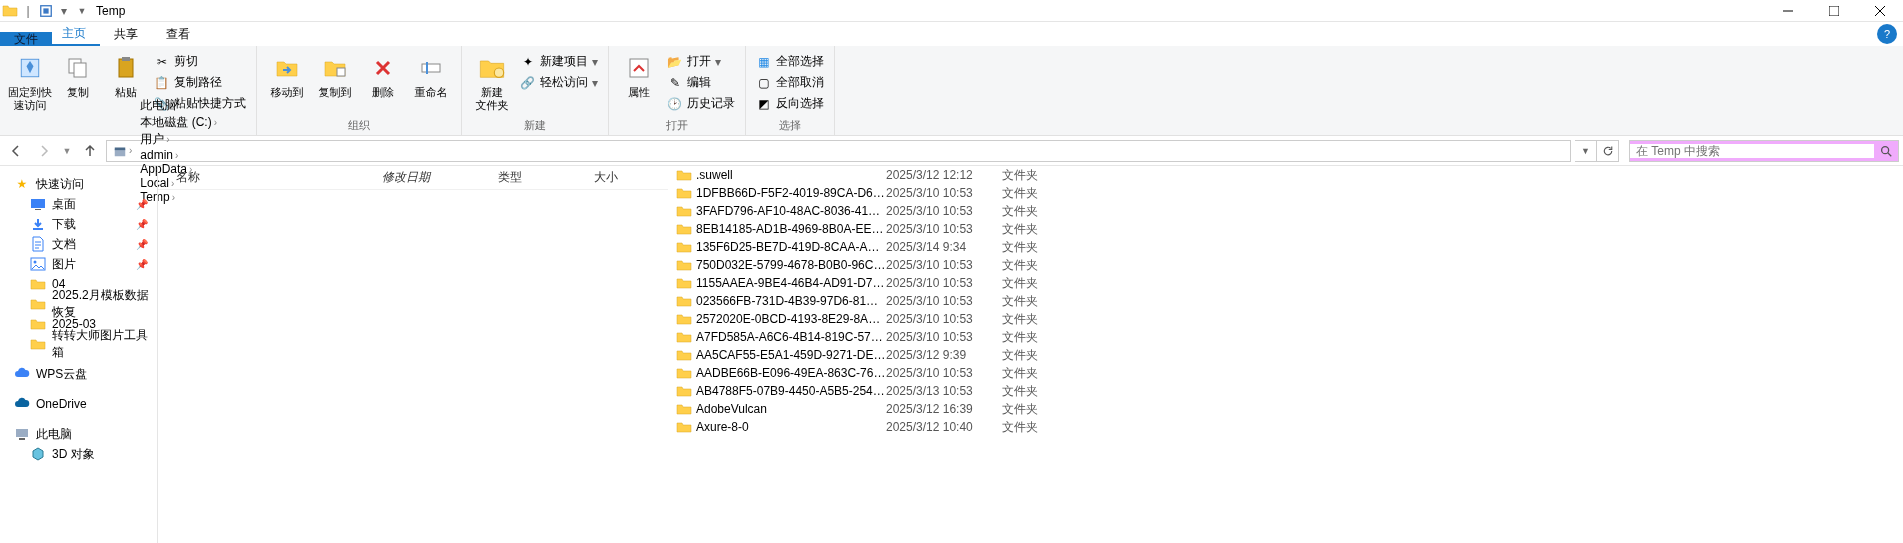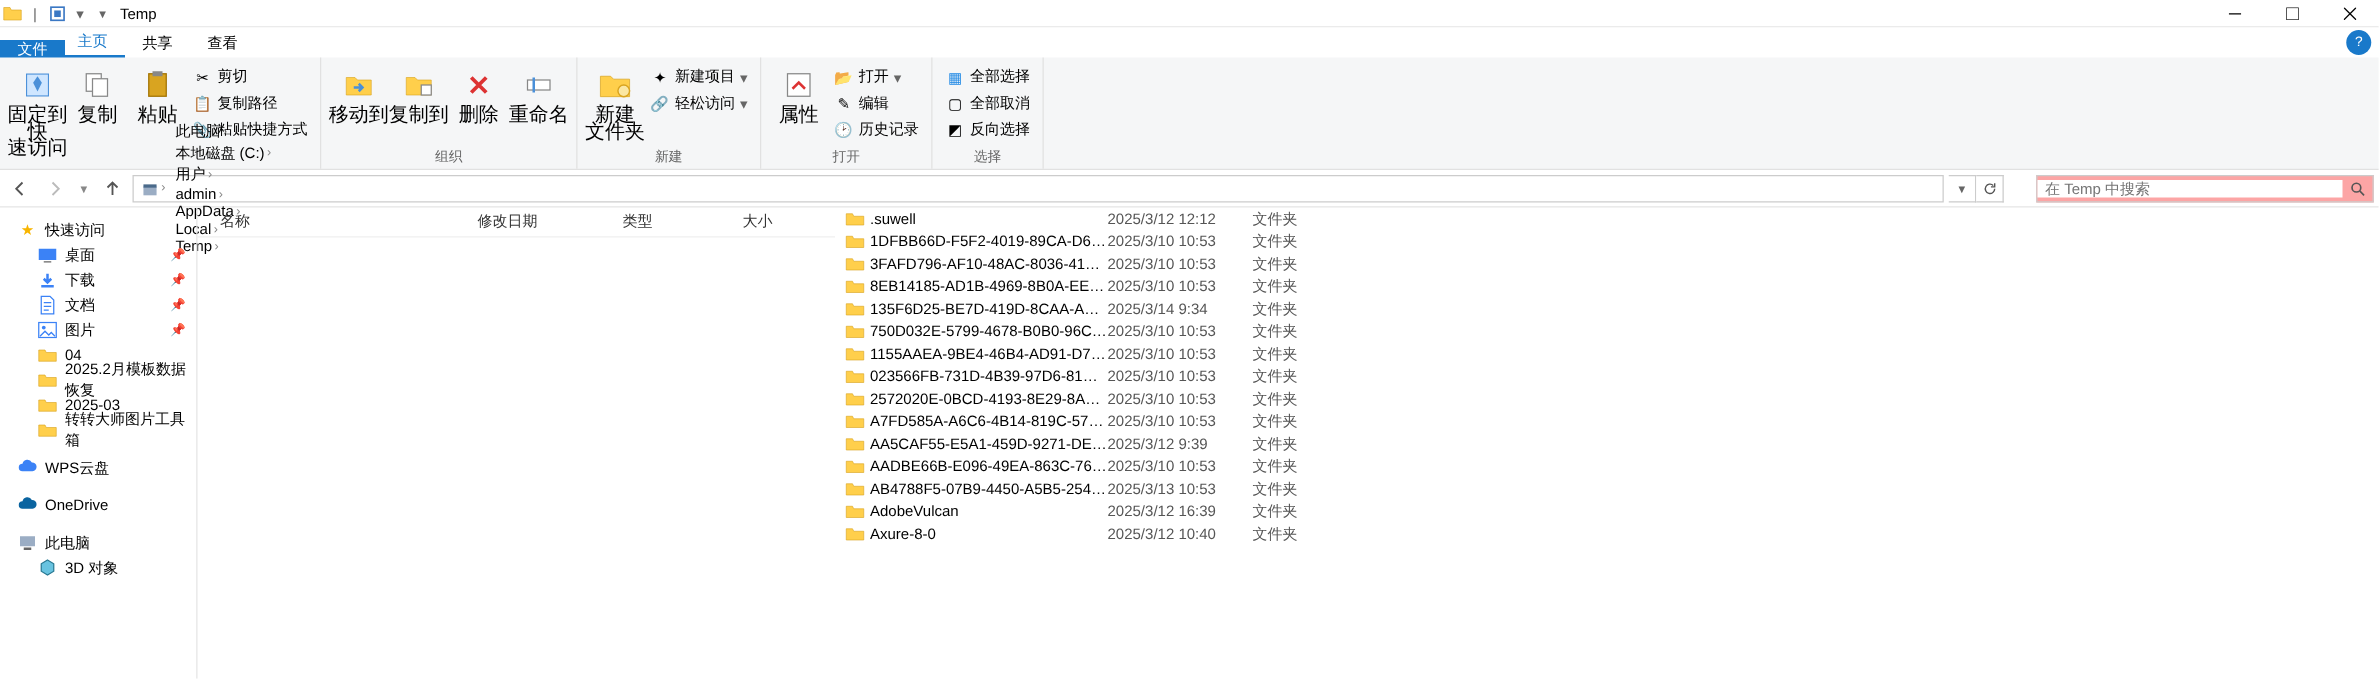--- a/index.html
+++ b/index.html
@@ -11,63 +11,63 @@
 .titlebar .qat .ficon { width: 16px; height: 16px; display: flex; align-items: center; justify-content: center; }
 .titlebar .title { margin-left: 6px; }
 .titlebar .spacer { flex: 1; }
 .titlebar .winbtns { display: flex; }
 .titlebar .winbtn { width: 46px; height: 22px; display: flex; align-items: center; justify-content: center; }
 .titlebar .winbtn svg { width: 10px; height: 10px; }
 
 
 .ribbon-tabs { height: 24px; display: flex; align-items: stretch; background: #fff; }
 .ribbon-tabs .tab { padding: 0 14px; display: flex; align-items: center; cursor: default; }
-.ribbon-tabs .tab.file { background: #1979ca; color: #ffffff; margin-top: 10px; }
+.ribbon-tabs .tab.file { background: #1979ca; color: #0f172a; margin-top: 10px; }
 .ribbon-tabs .tab.active { border-bottom: 2px solid #1979ca; color: #1979ca; padding-left: 10px; }
 .ribbon-tabs .help { margin-left: auto; width: 20px; height: 20px; border-radius: 50%; background: #1979ca; color: #fff; display: flex; align-items: center; justify-content: center; margin-right: 6px; margin-top: 2px; font-size: 11px; }
 
 
 .ribbon { height: 90px; background: #f5f6f7; border-bottom: 1px solid #e1e1e1; display: flex; }
 .group { display: flex; flex-direction: column; padding: 2px 6px 0 6px; border-right: 1px solid #e1e1e1; }
 .group .row { display: flex; align-items: flex-start; flex: 1; }
 .group .glabel { text-align: center; color: #666; font-size: 11px; padding-bottom: 2px; }
 .bigbtn { display: flex; flex-direction: column; align-items: center; width: 48px; padding-top: 4px; gap: 2px; }
 .bigbtn .ic { width: 32px; height: 32px; display: flex; align-items: center; justify-content: center; }
-.bigbtn .lbl { text-align: center; line-height: 13px; font-size: 16px; }
+.bigbtn .lbl { text-align: center; line-height: 13px; font-size: 11px; }
 .smallcol { display: flex; flex-direction: column; gap: 2px; padding-top: 4px; }
 .smallbtn { display: flex; align-items: center; gap: 4px; padding: 1px 4px; font-size: 11px; }
 .smallbtn .ic { width: 16px; height: 16px; display: flex; align-items: center; justify-content: center; }
 
 
 .addrbar { height: 30px; display: flex; align-items: center; border-bottom: 1px solid #e5e5e5; padding: 0 4px; gap: 4px; }
 .navbtn { width: 24px; height: 24px; display: flex; align-items: center; justify-content: center; color: #555; }
 .navbtn.disabled { color: #bbb; }
 .breadcrumb { flex: 1; height: 22px; border: 1px solid #ccc; display: flex; align-items: center; padding-left: 2px; background: #fff; }
 .breadcrumb .crumb { padding: 0 4px; display: flex; align-items: center; gap: 2px; }
 .breadcrumb .sep { color: #888; font-size: 10px; }
 .bc-actions { display: flex; }
 .bc-actions .ab { width: 22px; height: 22px; border: 1px solid #ccc; border-left: none; display: flex; align-items: center; justify-content: center; background: #fff; }
-.searchbox { width: 270px; height: 22px; border: 1px solid #ccc; display: flex; align-items: center; background: #fca5a5; margin-left: 22px; }
+.searchbox { width: 270px; height: 22px; border: 1px solid #ccc; display: flex; align-items: center; background: #f0abfc; margin-left: 6px; }
 .searchbox input { border: none; outline: none; flex: 1; padding: 0 6px; font-size: 12px; color: #666; }
 .searchbox .sbtn { width: 24px; display: flex; align-items: center; justify-content: center; color: #555; }
 
 
 .main { display: flex; height: calc(543px - 22px - 24px - 90px - 30px); }
 .nav { width: 158px; border-right: 1px solid #e5e5e5; padding-top: 8px; overflow: hidden; }
 .nav .item { display: flex; align-items: center; height: 20px; padding-left: 14px; gap: 6px; position: relative; }
 .nav .item.sub { padding-left: 30px; }
 .nav .item .pin { position: absolute; right: 8px; color: #7a7a7a; font-size: 10px; }
 .nav .item .ic { width: 16px; height: 16px; display: flex; align-items: center; justify-content: center; }
 .nav .spacer { height: 10px; }
 
 .content { flex: 1; display: flex; flex-direction: row; }
 .cols { display: flex; height: 24px; align-items: center; border-bottom: 1px solid #f0f0f0; color: #333; }
 .cols .col { padding-left: 6px; }
 .cols .c-name { width: 218px; padding-left: 18px; }
-.cols .c-date { width: 116px; }
+.cols .c-date { width: 116px; font-style: italic; }
 .cols .c-type { width: 96px; }
 .cols .c-size { width: 80px; }
 .filelist { flex: 1; overflow: hidden; }
 .filelist .row { display: flex; align-items: center; height: 18px; }
 .filelist .row .ic { width: 16px; height: 16px; margin-left: 8px; margin-right: 4px; display: flex; align-items: center; justify-content: center; }
 .filelist .row .name { width: 190px; white-space: nowrap; overflow: hidden; text-overflow: ellipsis; }
 .filelist .row .date { width: 116px; color: #555; }
 .filelist .row .type { width: 96px; color: #555; }
 .filelist .row .size { width: 80px; color: #555; }
 

